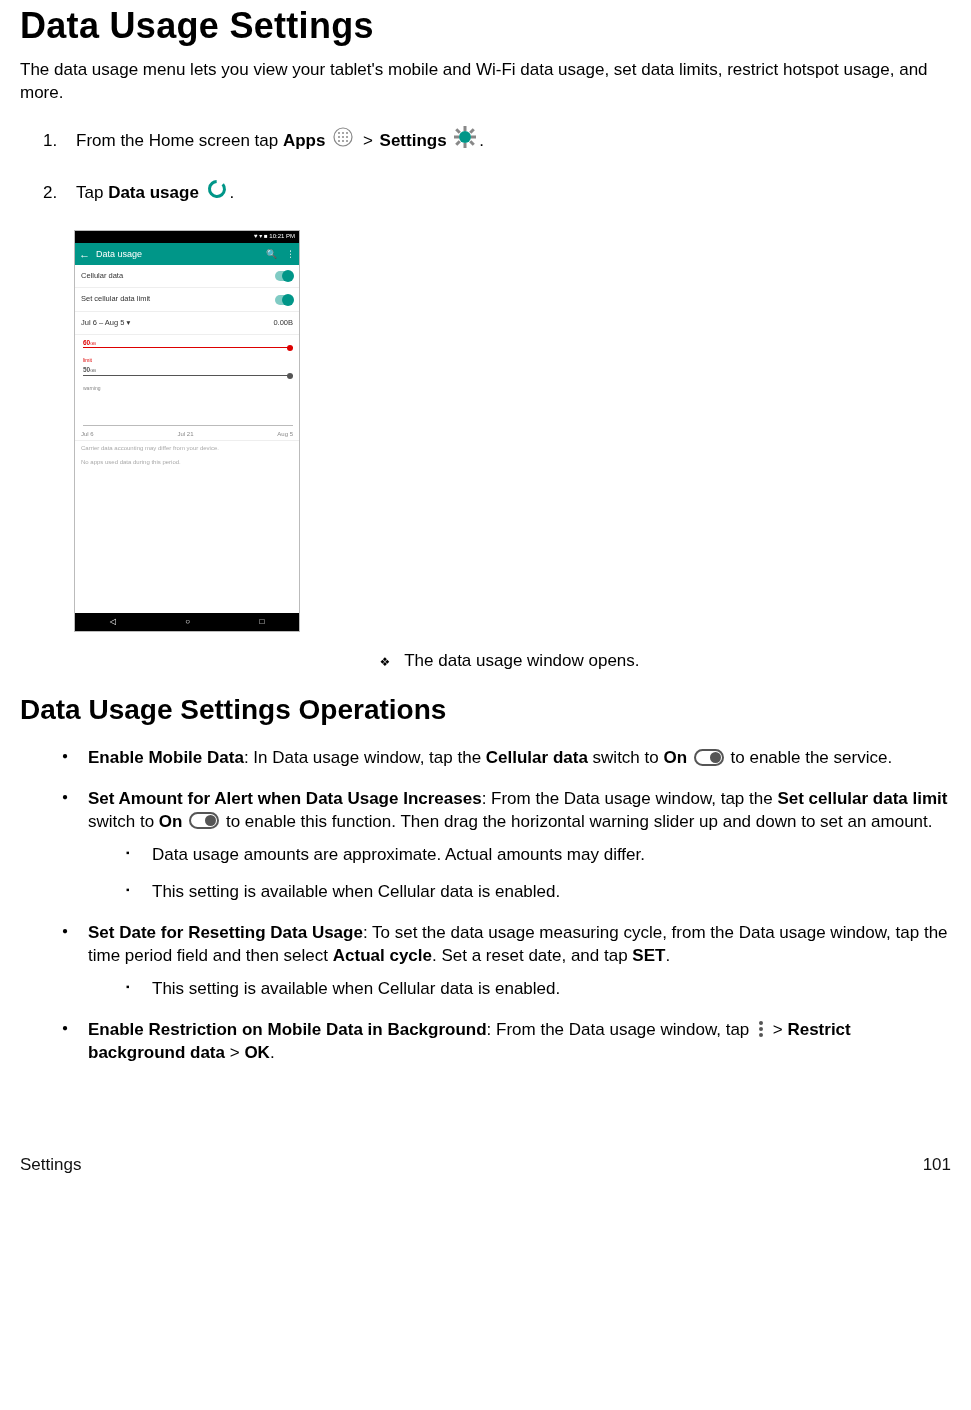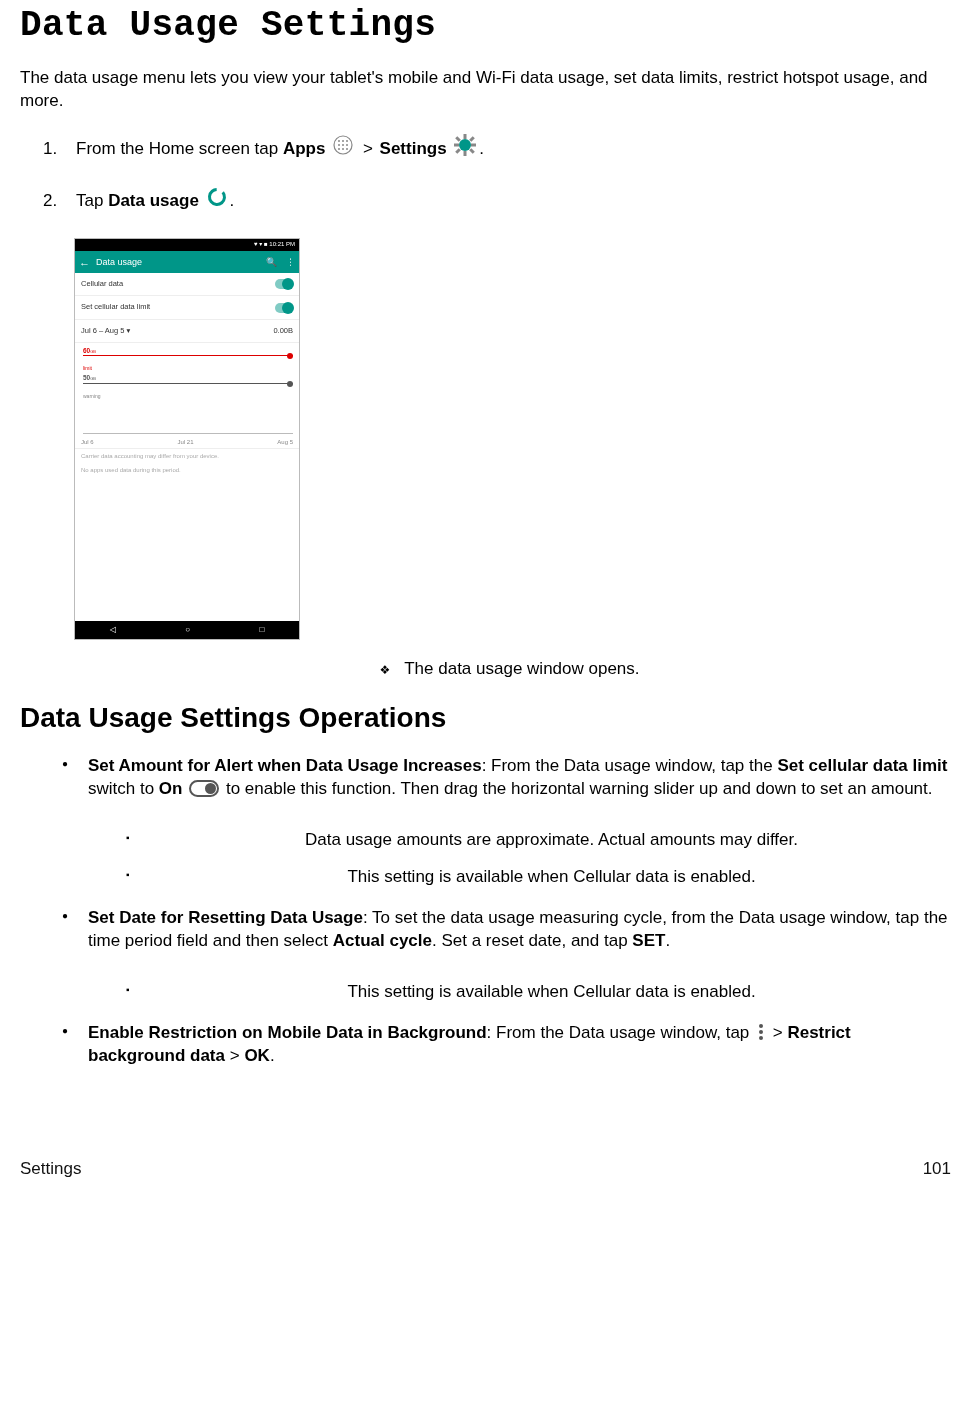--- a/index.html
+++ b/index.html
@@ -6,25 +6,25 @@
     body {
       font-family: Arial, Helvetica, sans-serif;
       font-size: 17px;
       line-height: 1.35;
       color: #000;
       width: 971px;
       padding: 0 20px;
       background: #fff;
     }
     h1 {
-      font-family: Liberation Mono, monospace;
+      font-family: Liberation Sans, sans-serif;
       font-weight: 900;
       font-size: 36px;
       margin-top: 2px;
-      margin-bottom: 16px;
+      margin-bottom: 8px;
       letter-spacing: 0.3px;
     }
     .intro { margin-bottom: 22px; }
     ol { margin-left: 42px; margin-bottom: 18px; }
     ol > li { padding-left: 14px; margin-bottom: 22px; }
     .icon-inline { display:inline-block; vertical-align:middle; margin:0 3px 2px 3px; }
     .sep { margin: 0 2px; }
     .screenshot-wrap { margin: 0 0 18px 54px; }
     .screenshot {
       width: 226px; height: 402px;
@@ -53,21 +53,21 @@
     .sb-range{display:flex;justify-content:space-between;font-size:6px;color:#888;padding:2px 6px;border-bottom:1px solid #eee;}
     .sb-note{font-size:6px;color:#aaa;padding:3px 6px;}
     .sb-fill{flex:1;}
     .sb-nav{background:#000;height:18px;display:flex;justify-content:space-around;align-items:center;color:#fff;font-size:8px;}
     .diamond-list { list-style:none; margin-left:72px; margin-bottom:18px;text-align:center;}
     .diamond-list li::before { content:"❖"; margin-left:-24px; margin-right:14px; font-size:12px;}
     h2.subhead { font-size:28px; font-weight:bold; margin:10px 0 18px 0;}
     ul.bullets { list-style:none; margin-left:42px; }
     ul.bullets > li { margin-bottom:18px; padding-left:26px; position:relative; }
     ul.bullets > li::before { content:"●"; position:absolute; left:0; top:2px; font-size:10px;}
-    ul.squares { list-style:none; margin-left:38px; margin-top:28px;text-align:center;}
+    ul.squares { list-style:none; margin-left:38px; margin-top:10px;}
     ul.squares > li { margin-bottom:14px; padding-left:26px; position:relative;}
     ul.squares > li::before { content:"▪"; position:absolute; left:0; top:2px; font-size:10px;}
     b.term { font-weight:bold; }
     .toggle-icon-inline{display:inline-block;width:30px;height:17px;border:2px solid #555;border-radius:10px;vertical-align:middle;position:relative;margin:0 2px 3px 2px;}
     .toggle-icon-inline::after{content:"";position:absolute;right:1px;top:1px;width:11px;height:11px;border-radius:50%;background:#555;}
     .dots-icon{display:inline-block;vertical-align:middle;width:10px;margin:0 2px 2px 2px;}
     .dots-icon span{display:block;width:4px;height:4px;background:#555;border-radius:50%;margin:2px auto;}
     .footer{display:flex;justify-content:space-between;font-size:17px;color:#111;margin-top:90px;padding-bottom:10px;}
   </style>
 </head>
@@ -178,20 +178,23 @@
 </div>
 
 <ul class="diamond-list">
   <li>The data usage window opens.</li>
 </ul>
 
 <h2 class="subhead">Data Usage Settings Operations</h2>
 
 <ul class="bullets">
   <li>
+    <b class="term">Enable Mobile Data</b><span>: In Data usage window, tap the </span><b class="term">Cellular data</b><span> switch to </span><b class="term">On</b> <span class="toggle-icon-inline"></span><span> to enable the service.</span>
+  </li>
+  <li>
     <b class="term">Set Amount for Alert when Data Usage Increases</b><span>: From the Data usage window, tap the </span><b class="term">Set cellular data limit</b><span> switch to </span><b class="term">On</b> <span class="toggle-icon-inline"></span><span> to enable this function. Then drag the horizontal warning slider up and down to set an amount.</span>
     <ul class="squares">
       <li>Data usage amounts are approximate. Actual amounts may differ.</li>
       <li>This setting is available when Cellular data is enabled.</li>
     </ul>
   </li>
   <li>
     <b class="term">Set Date for Resetting Data Usage</b><span>: To set the data usage measuring cycle, from the Data usage window, tap the time period field and then select </span><b class="term">Actual cycle</b><span>. Set a reset date, and tap </span><b class="term">SET</b><span>.</span>
     <ul class="squares">
       <li>This setting is available when Cellular data is enabled.</li>

